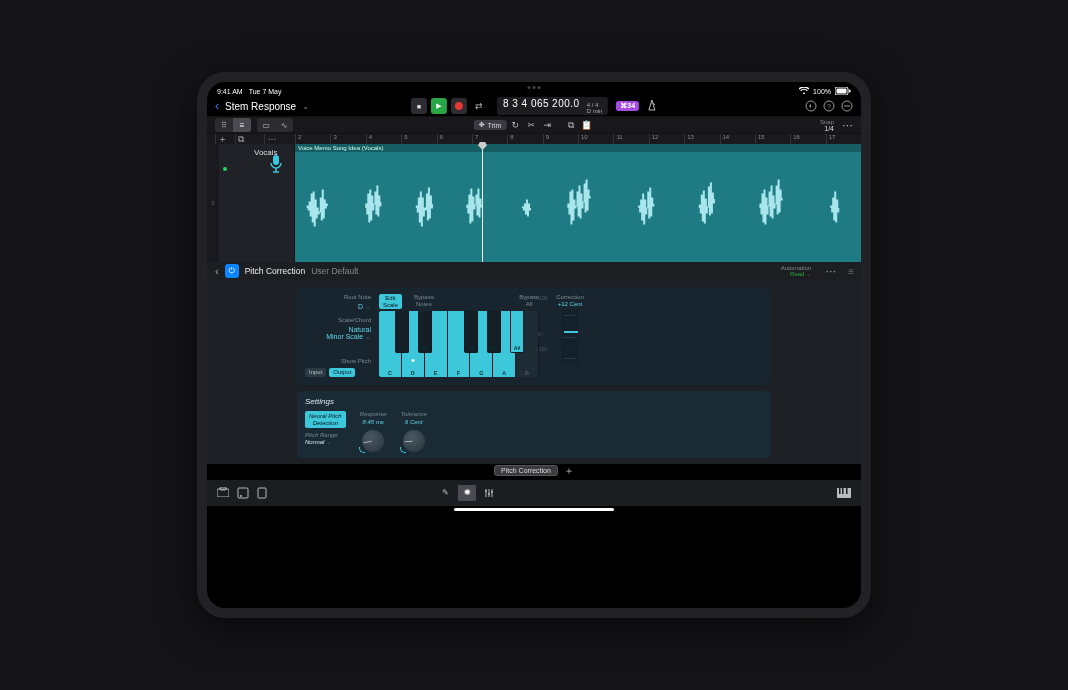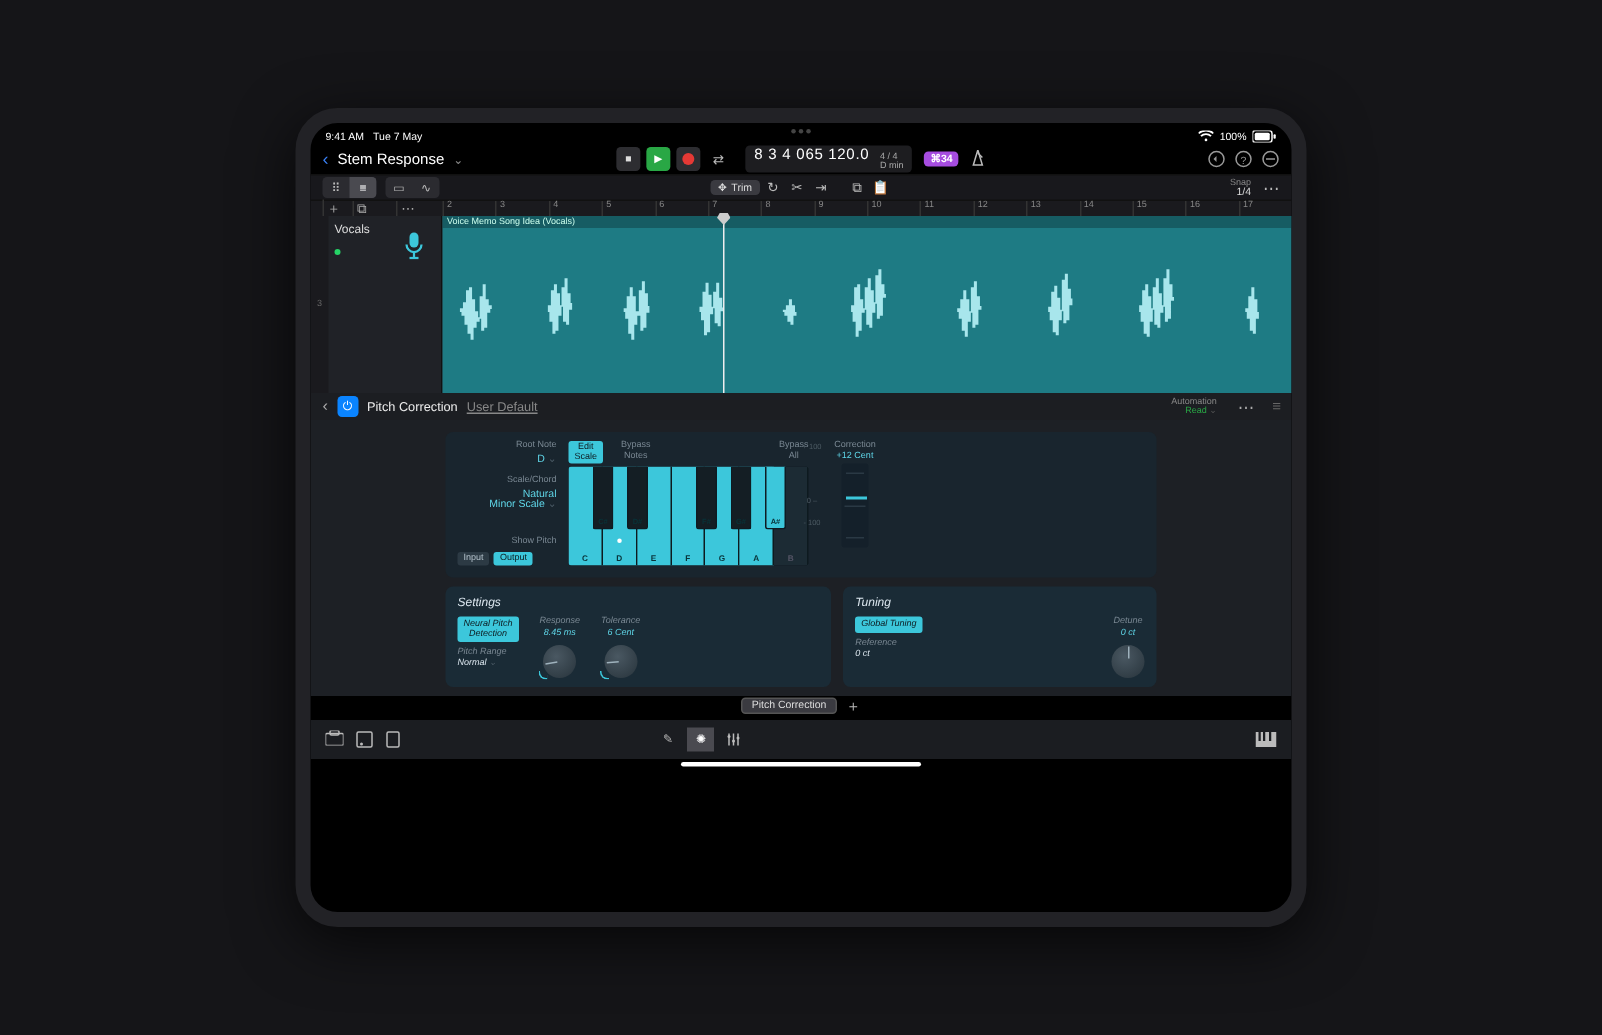--- a/index.html
+++ b/index.html
@@ -44,34 +44,34 @@
 
 .ruler { height:10px; background:#1a1a1e; display:flex; font-size:6px; color:#888; position:relative; padding-left:88px;}
 .ruler span { flex:1; border-left:1px solid #333; padding-left:2px;}
 .track-head-btns { position:absolute; left:8px; top:0; height:10px; display:flex; align-items:center; gap:8px; color:#aaa; font-size:9px;}
 .playhead { position:absolute; left:275px; top:0; bottom:0; width:1px; background:#eee; z-index:5; pointer-events:none;}
 .playhead::before { content:''; position:absolute; top:-2px; left:-4px; width:9px; height:8px; background:#ccc; clip-path: polygon(20% 0, 80% 0, 100% 40%, 50% 100%, 0 40%);}
 
 .tracks-area { height:118px; display:flex; position:relative; background:#1b1d21;}
 .gutter { width:12px; background:#1a1a1e; display:flex; align-items:center; justify-content:center; color:#666; font-size:6px;}
 .track-header { width:76px; background:#202227; padding:4px; color:#ddd; border-right:1px solid #111; position:relative;}
-.track-header .name { font-size:8px; font-weight:500; }
+.track-header .name { font-size:8px; font-weight:500;margin-left:31px; }
 .rec-dot { width:4px; height:4px; background:#25d366; border-radius:50%; margin-top:4px; display:inline-block;}
 .mic { position:absolute; right:10px; top:10px;}
 .track-lane { flex:1; position:relative; background:#252932;}
 .region { position:absolute; left:0; top:0; right:0; bottom:0; background:#1e7b84; overflow:hidden;}
 .region-name { font-size:6px; color:#cfe; padding:1px 3px; background:rgba(0,0,0,.25); position:absolute; top:0; left:0; right:0;}
 .wave { position:absolute; left:0; right:0; top:54%; transform:translateY(-50%); height:72px; }
 .wave svg { width:100%; height:100%; }
 
 .plugin-bar { height:18px; background:#1c1e22; display:flex; align-items:center; padding:0 8px; gap:6px;}
 .pb-back { color:#aaa; font-size:11px; cursor:pointer;}
 .pb-power { width:14px; height:14px; background:#0a84ff; border-radius:3px; display:flex; align-items:center; justify-content:center; color:#fff; font-size:8px; cursor:pointer;}
 .pb-title { font-size:8.5px; color:#eee;}
-.pb-sub { font-size:8.5px; color:#888;text-decoration:underline;}
+.pb-sub { font-size:8.5px; color:#888;}
 .pb-right { margin-left:auto; text-align:right; font-size:6px; line-height:1;}
 .pb-right .a { color:#888; } .pb-right .r { color:#29a745; }
 .pb-dots { color:#aaa; margin-left:8px; font-size:11px; cursor:pointer;}
 .pb-lines { color:#666; margin-left:6px; font-size:10px; cursor:pointer; letter-spacing:-1px;}
 
 .plugin-area { background:#1d2025; padding:8px 90px 6px 90px; }
 
 .plugin-panel { background:#19252e; border-radius:5px; padding:6px 8px 8px 8px; display:flex; gap:8px; }
 .pp-left { width:66px; display:flex; flex-direction:column; gap:2px; font-size:6px; color:#7a8893; text-align:right; line-height:1.2;}
 .pp-left .lbl { }
@@ -184,21 +184,21 @@
           <span style="color:#fff;font-size:7px;">▶</span>
         </div>
       <div class="t-btn">
           <div class="t-rec"></div>
         </div>
       <div class="t-btn" style="background:transparent;">
           <span style="color:#bbb;font-size:9px;">⇄</span>
         </div>
       <div class="lcd">
         <span class="big">8 3 4 065</span>
-        <span class="big">120.0</span>
+        <span class="big">200.0</span>
         <div class="col">
           <span>4 / 4</span>
           <span>D min</span>
         </div>
       </div>
       <span class="badge-purple">⌘34</span>
       <span class="t-ghost">
         <svg width="10" height="12" viewBox="0 0 10 12">
             <path d="M5 0l3 10H2L5 0z" fill="none" stroke="#bbb" stroke-width="1"></path>
             <line x1="5" y1="2" x2="8" y2="5" stroke="#bbb"></line>
@@ -465,37 +465,20 @@
             <div class="knob k1"></div>
           </div>
           <div class="sp-item" style="margin-left:6px;">
             <div class="lbl">Tolerance</div>
             <div class="val">6 Cent</div>
             <div class="knob k2"></div>
           </div>
         </div>
       </div>
 
-      <div class="subpanel tune">
-        <div class="sp-title">Tuning</div>
-        <div class="sp-row">
-          <div class="sp-left-col">
-            <div class="chip">Global Tuning</div>
-            <div class="micro">
-              <div>Reference</div>
-              <div class="v">0 ct</div>
-            </div>
-          </div>
-          <div class="sp-item" style="margin-left:auto;">
-            <div class="lbl">Detune</div>
-            <div class="val">0 ct</div>
-            <div class="knob k3"></div>
-          </div>
-        </div>
-      </div>
     </div>
 
   </div>
 
   <div class="footer-chip-row">
     <div class="footer-chip">Pitch Correction</div>
     <span class="plus">＋</span>
   </div>
 
   <div class="dock">

